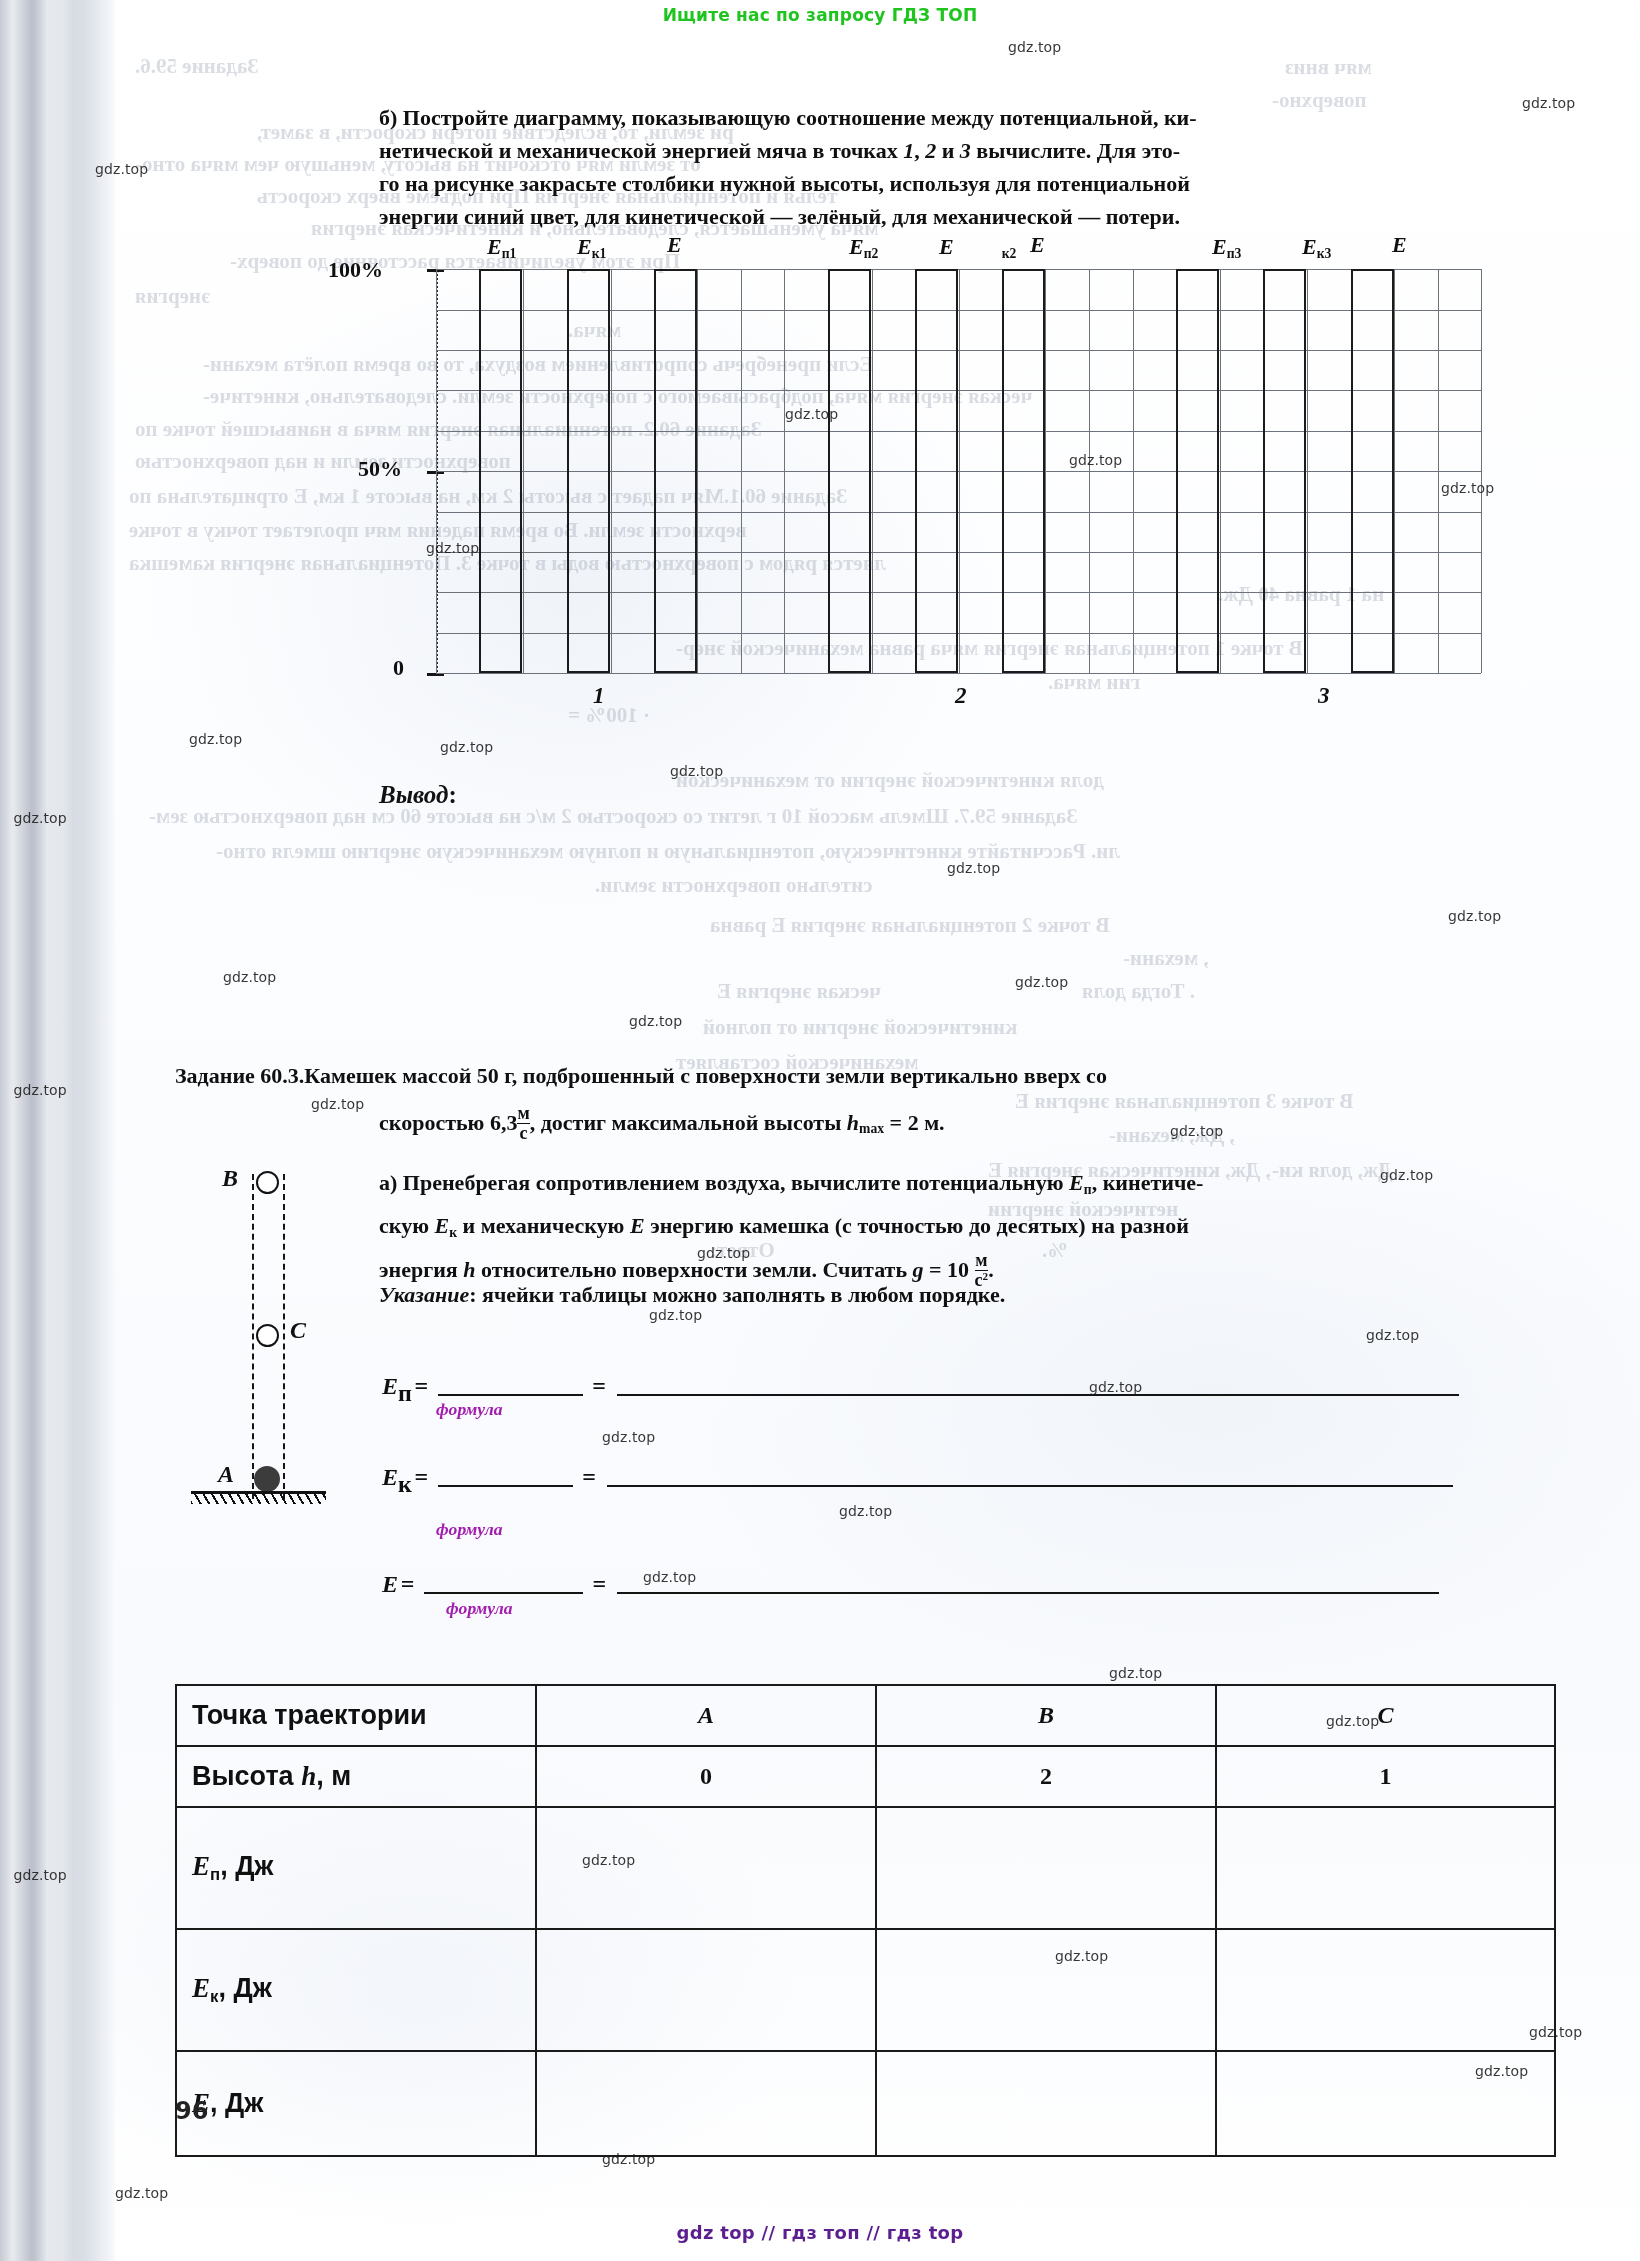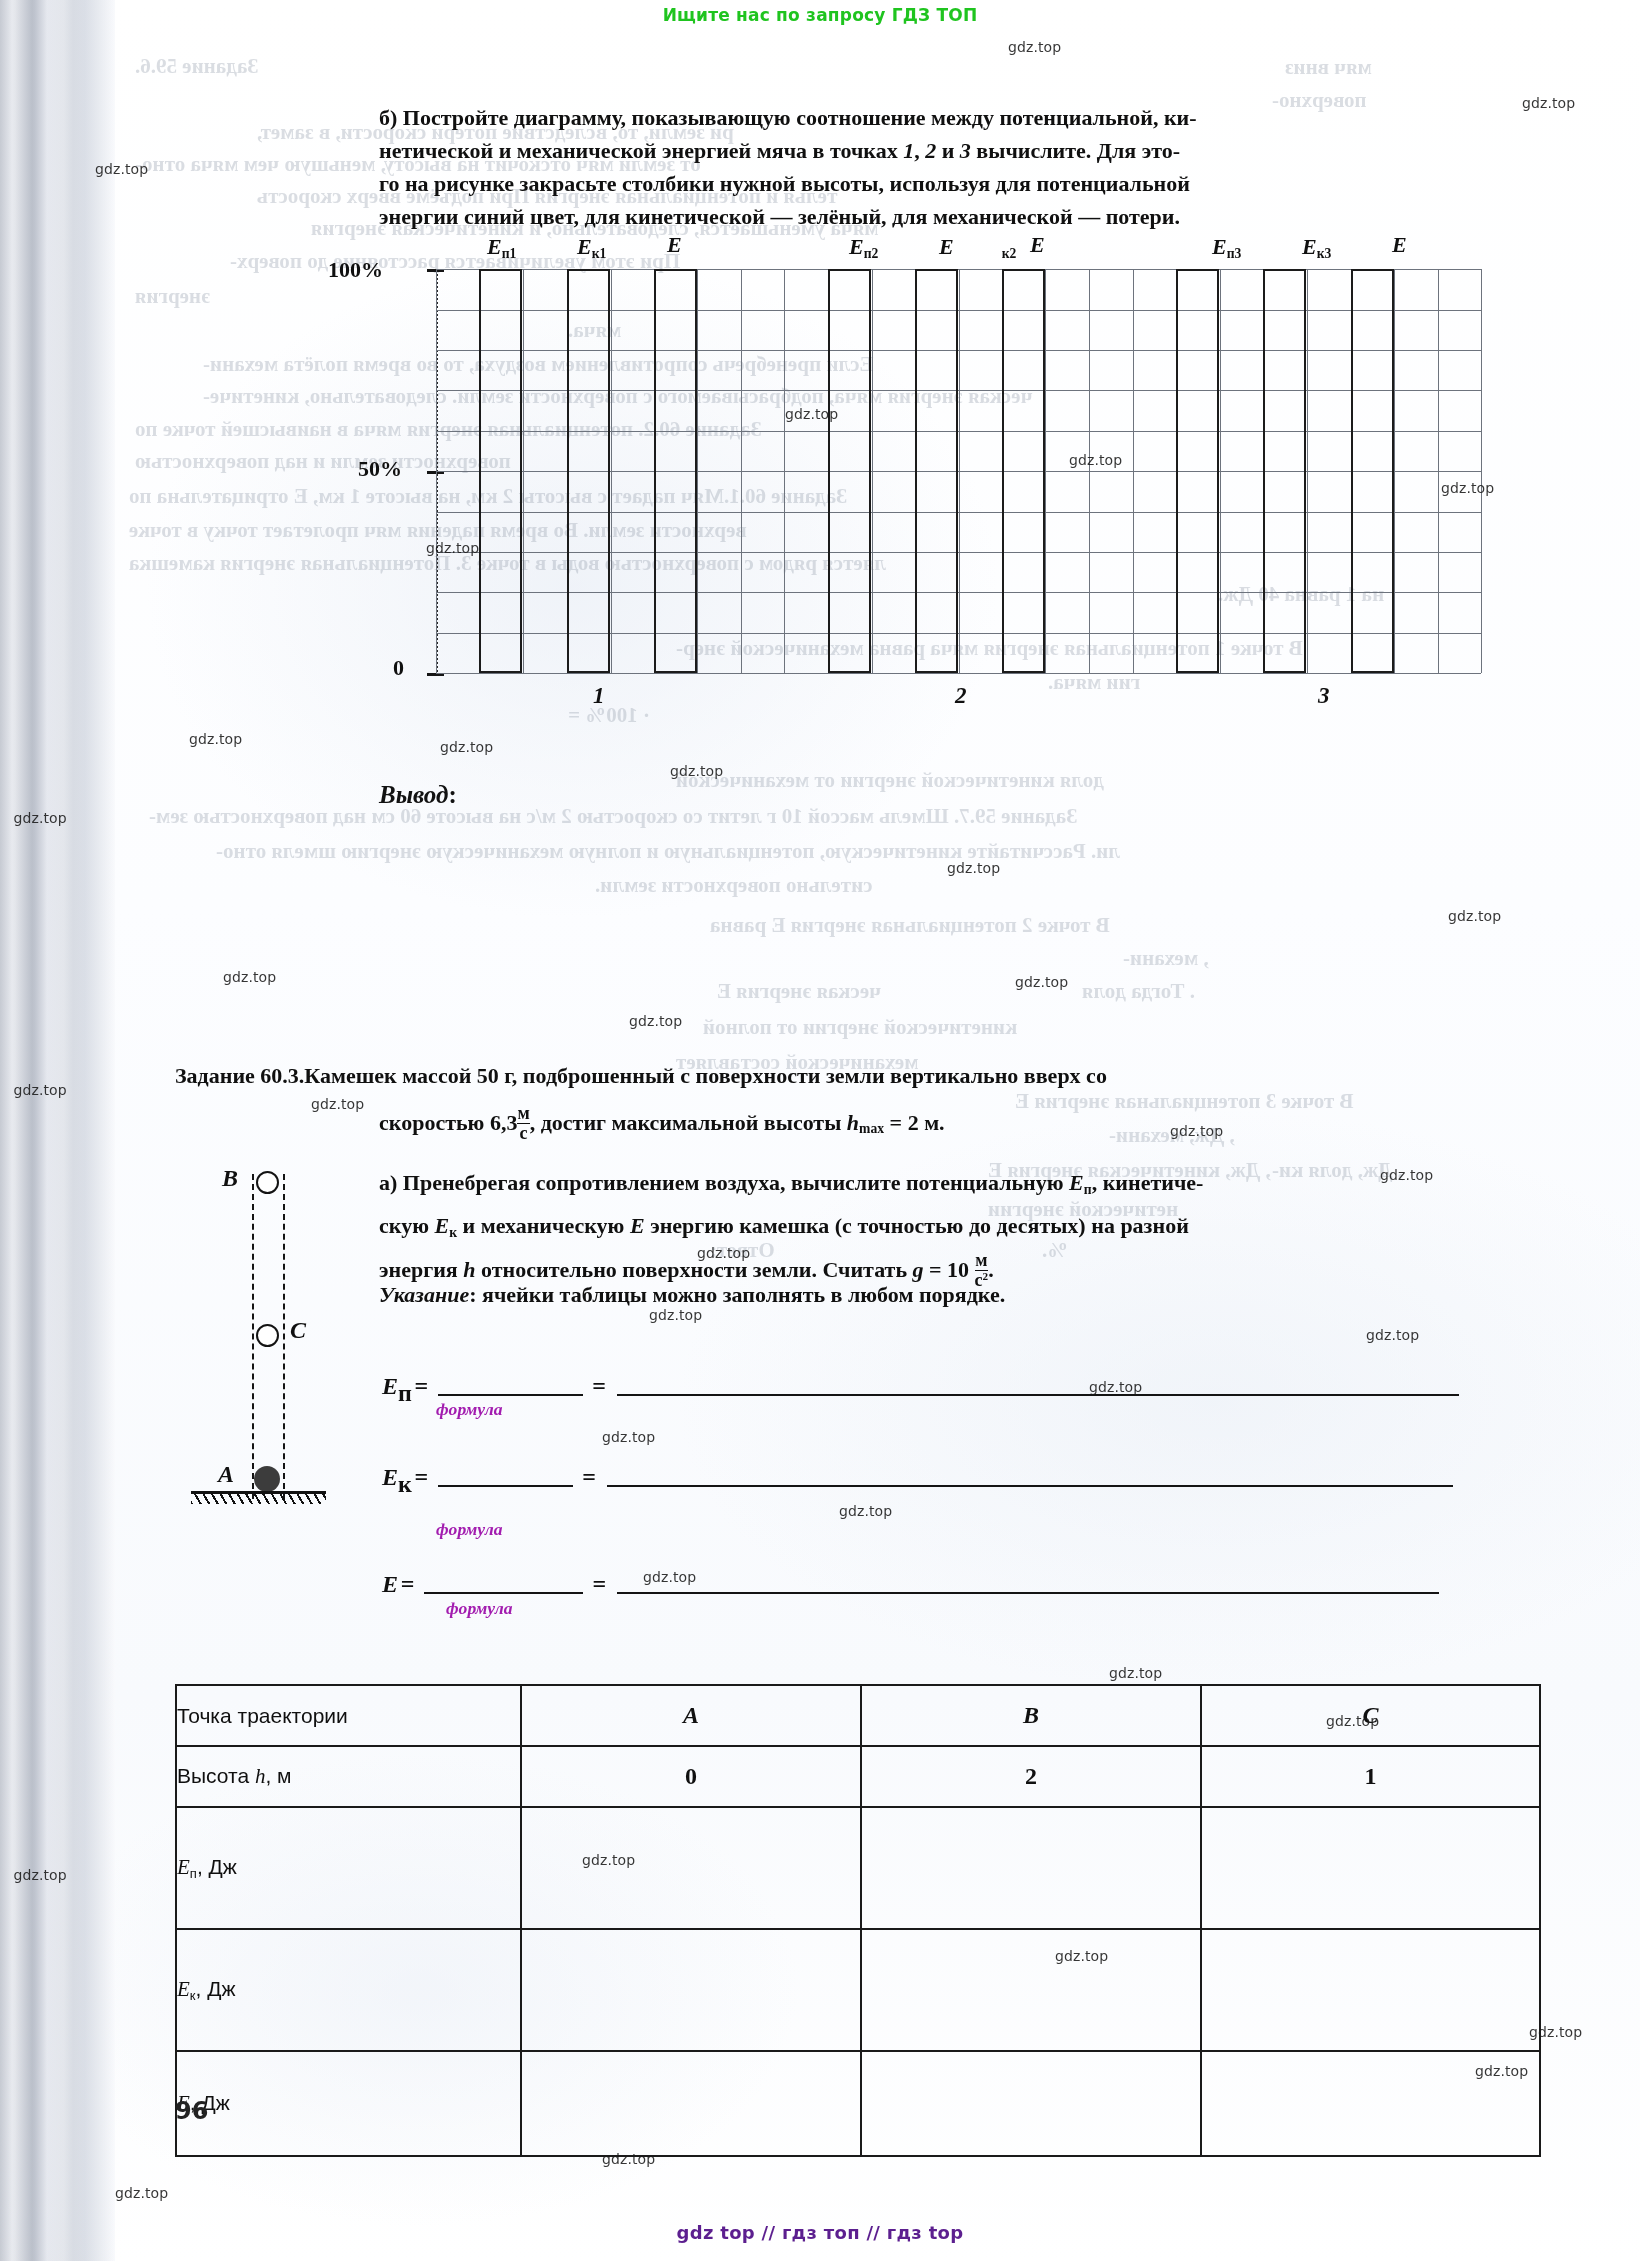--- a/index.html
+++ b/index.html
@@ -185,22 +185,22 @@
     table-layout:fixed;
   }
   #tbl td{
     border:2px solid #1a1a1a;
     height:57px;
     vertical-align:middle;
     color:#101010;
   }
   .th-left{
     font-family:"Liberation Sans", sans-serif;
-    font-weight:normal;font-size:21px;
-    padding-left:0;
+    font-weight:bold;font-size:27px;
+    padding-left:15px;
   }
   .th-left .ser{font-family:"Liberation Serif", serif;font-style:italic;}
   .cellv{
     text-align:center;
     font-family:"Liberation Serif", serif;
     font-style:italic;font-weight:bold;font-size:24px;
   }
   .cellnum{
     text-align:center;
     font-family:"Liberation Serif", serif;

